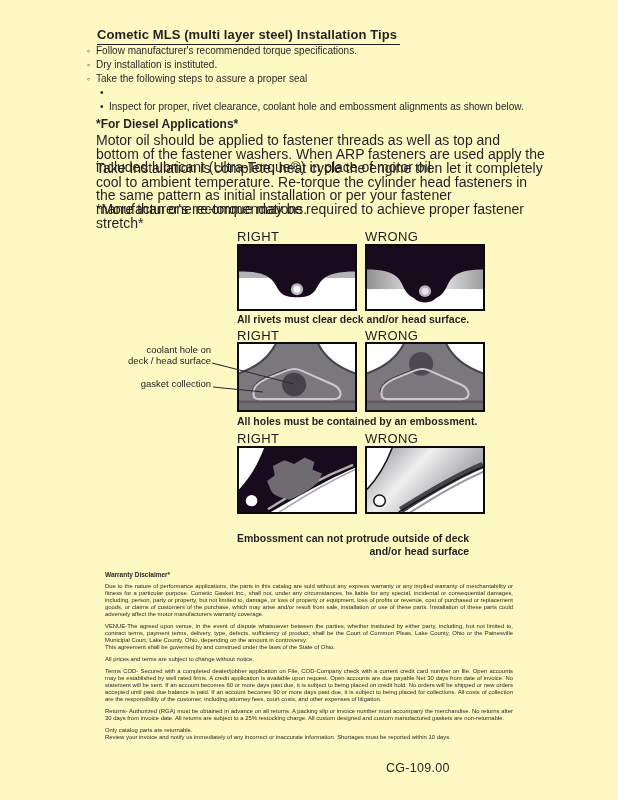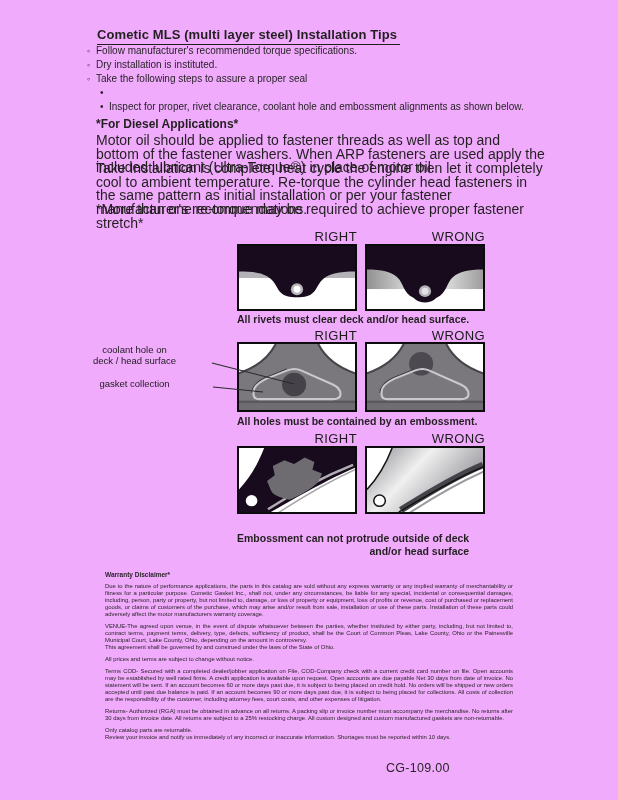--- a/index.html
+++ b/index.html
@@ -1,43 +1,43 @@
 <!DOCTYPE html>
 <html style="--text: #231f20; --ink: #170b1d; --gray-mid: #7a787d; --gray-dark: #4b494e; --gray-line: #cac8cd; --band-gray: #b4b2b7;"><head>
 <meta charset="utf-8">
 <style>
   :root{
     --text:#231f20; --ink:#170b1d; --gray-mid:#7a787d; --gray-dark:#4b494e;
     --gray-line:#cac8cd; --band-gray:#b4b2b7;
   }
   html,body{margin:0;padding:0;background:#ffffff;}
-  .page{position:relative;width:618px;height:800px;background:#f0abfc;overflow:hidden;
+  .page{position:relative;width:618px;height:800px;background:#fef9c3;overflow:hidden;
         font-family:"Liberation Sans","DejaVu Sans",sans-serif;color:var(--text);}
   .abs{position:absolute;}
 
   .title{left:97px;top:27px;font-size:13px;font-weight:bold;letter-spacing:.1px;
          border-bottom:1.6px solid var(--text);padding:0 3px 2px 0;white-space:nowrap;}
 
   .tips{left:87px;top:44px;font-size:10px;line-height:14px;width:500px;}
   .tip{display:flex;align-items:baseline;}
   .tip .mk{width:9px;font-size:9px;flex:0 0 9px;}
   .tip.sub{margin-left:13px;}
   .tip.sub .mk{font-size:10px;}
 
   .diesel{left:96px;top:117px;width:450px;}
   .diesel h2{margin:0;font-size:12px;font-weight:bold;}
   .diesel p{position:absolute;left:0;margin:0;width:450px;font-size:14px;line-height:13.7px;}
   .dp1{top:17px;} .dp2{top:45px;} .dp3{top:86px;}
 
-  .dlabel{width:120px;text-align:right;font-size:13px;letter-spacing:.4px;color:#1b1b1b;white-space:nowrap;}
+  .dlabel{width:120px;text-align:left;font-size:13px;letter-spacing:.4px;color:#1b1b1b;white-space:nowrap;}
   .dbox{width:120px;border:2.5px solid #0b0b0b;box-sizing:border-box;background:#fff;}
   .dbox svg{display:block;width:100%;height:100%;}
   .caption{font-size:10.5px;font-weight:bold;line-height:12.5px;white-space:pre-line;text-align:right;}
 
-  .ann{left:58px;width:153px;text-align:center;font-size:9.5px;line-height:11px;white-space:pre-line;color:#1e1a1c;}
+  .ann{left:58px;width:153px;text-align:right;font-size:9.5px;line-height:11px;white-space:pre-line;color:#1e1a1c;}
   .pointer-overlay{left:120px;top:340px;pointer-events:none;}
 
   .disc{left:105px;top:571px;width:408px;color:#2a2528;text-align:justify;}
   .disc h3{margin:0;font-size:6.5px;font-weight:bold;}
   .disc p{margin:5px 0 0;font-size:5.9px;line-height:7px;white-space:pre-line;}
 
   .footer-code{left:386px;top:761px;font-size:12.5px;letter-spacing:.3px;color:#2a2528;}
   
   .f-ink{fill:var(--ink);} .f-gmid{fill:var(--gray-mid);}
   .s-gline{stroke:var(--gray-line);fill:none;}

